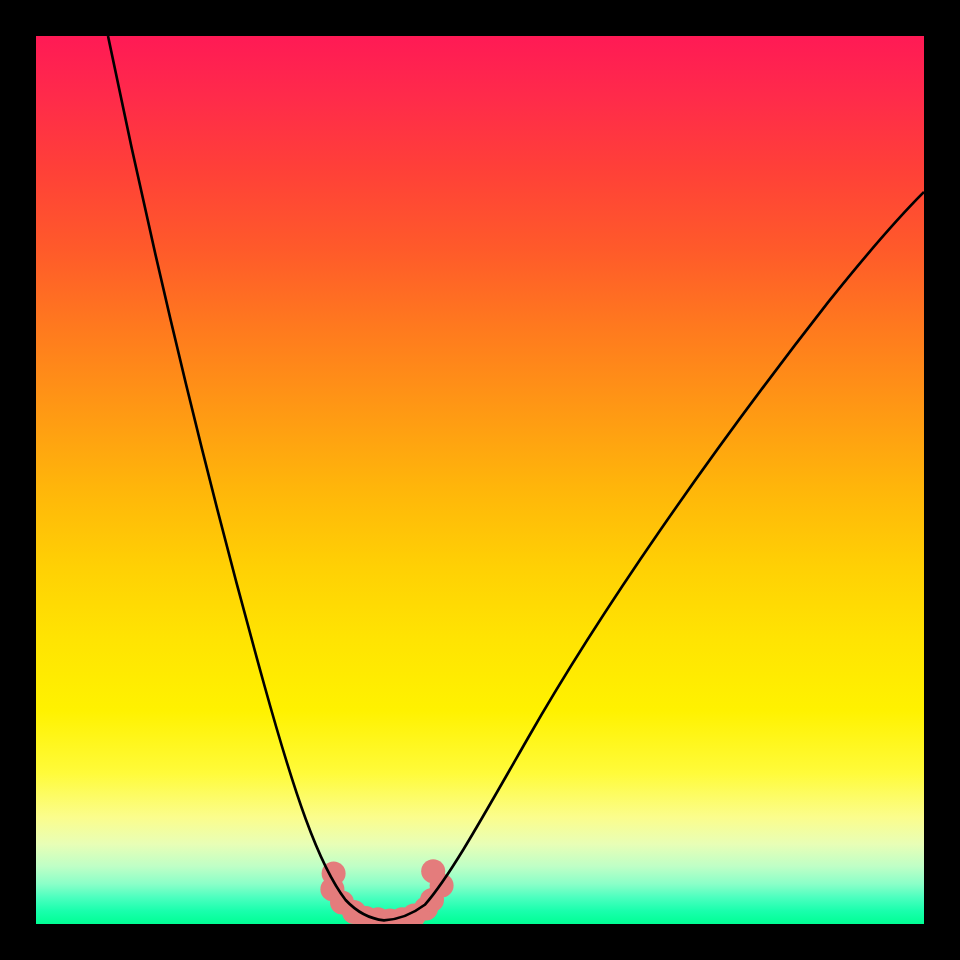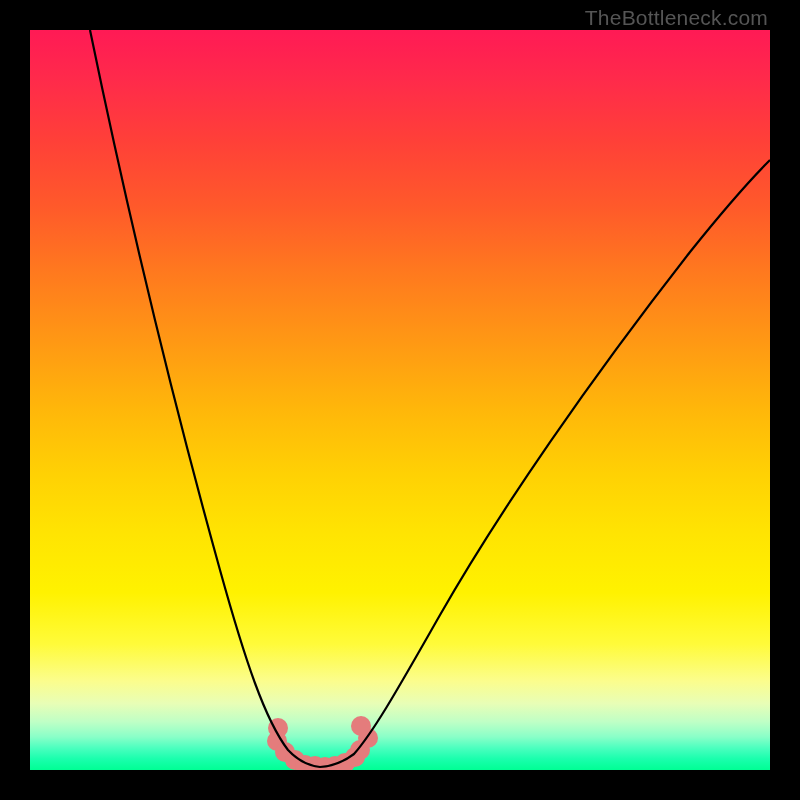--- a/index.html
+++ b/index.html
@@ -95,15 +95,14 @@
                C 95 170, 140 360, 190 540
                C 215 630, 235 690, 258 720
                Q 272 735, 290 737
                Q 308 736, 324 724
                C 345 700, 370 655, 410 585
                C 470 480, 560 350, 660 222
                C 700 172, 725 145, 740 130" fill="none" stroke="#000" stroke-width="2.2"></path>
     </svg>
   </div>
 
-  <div class="attribution">TheBottleneck.com</div>
 
 </div>
 
 </body></html>

